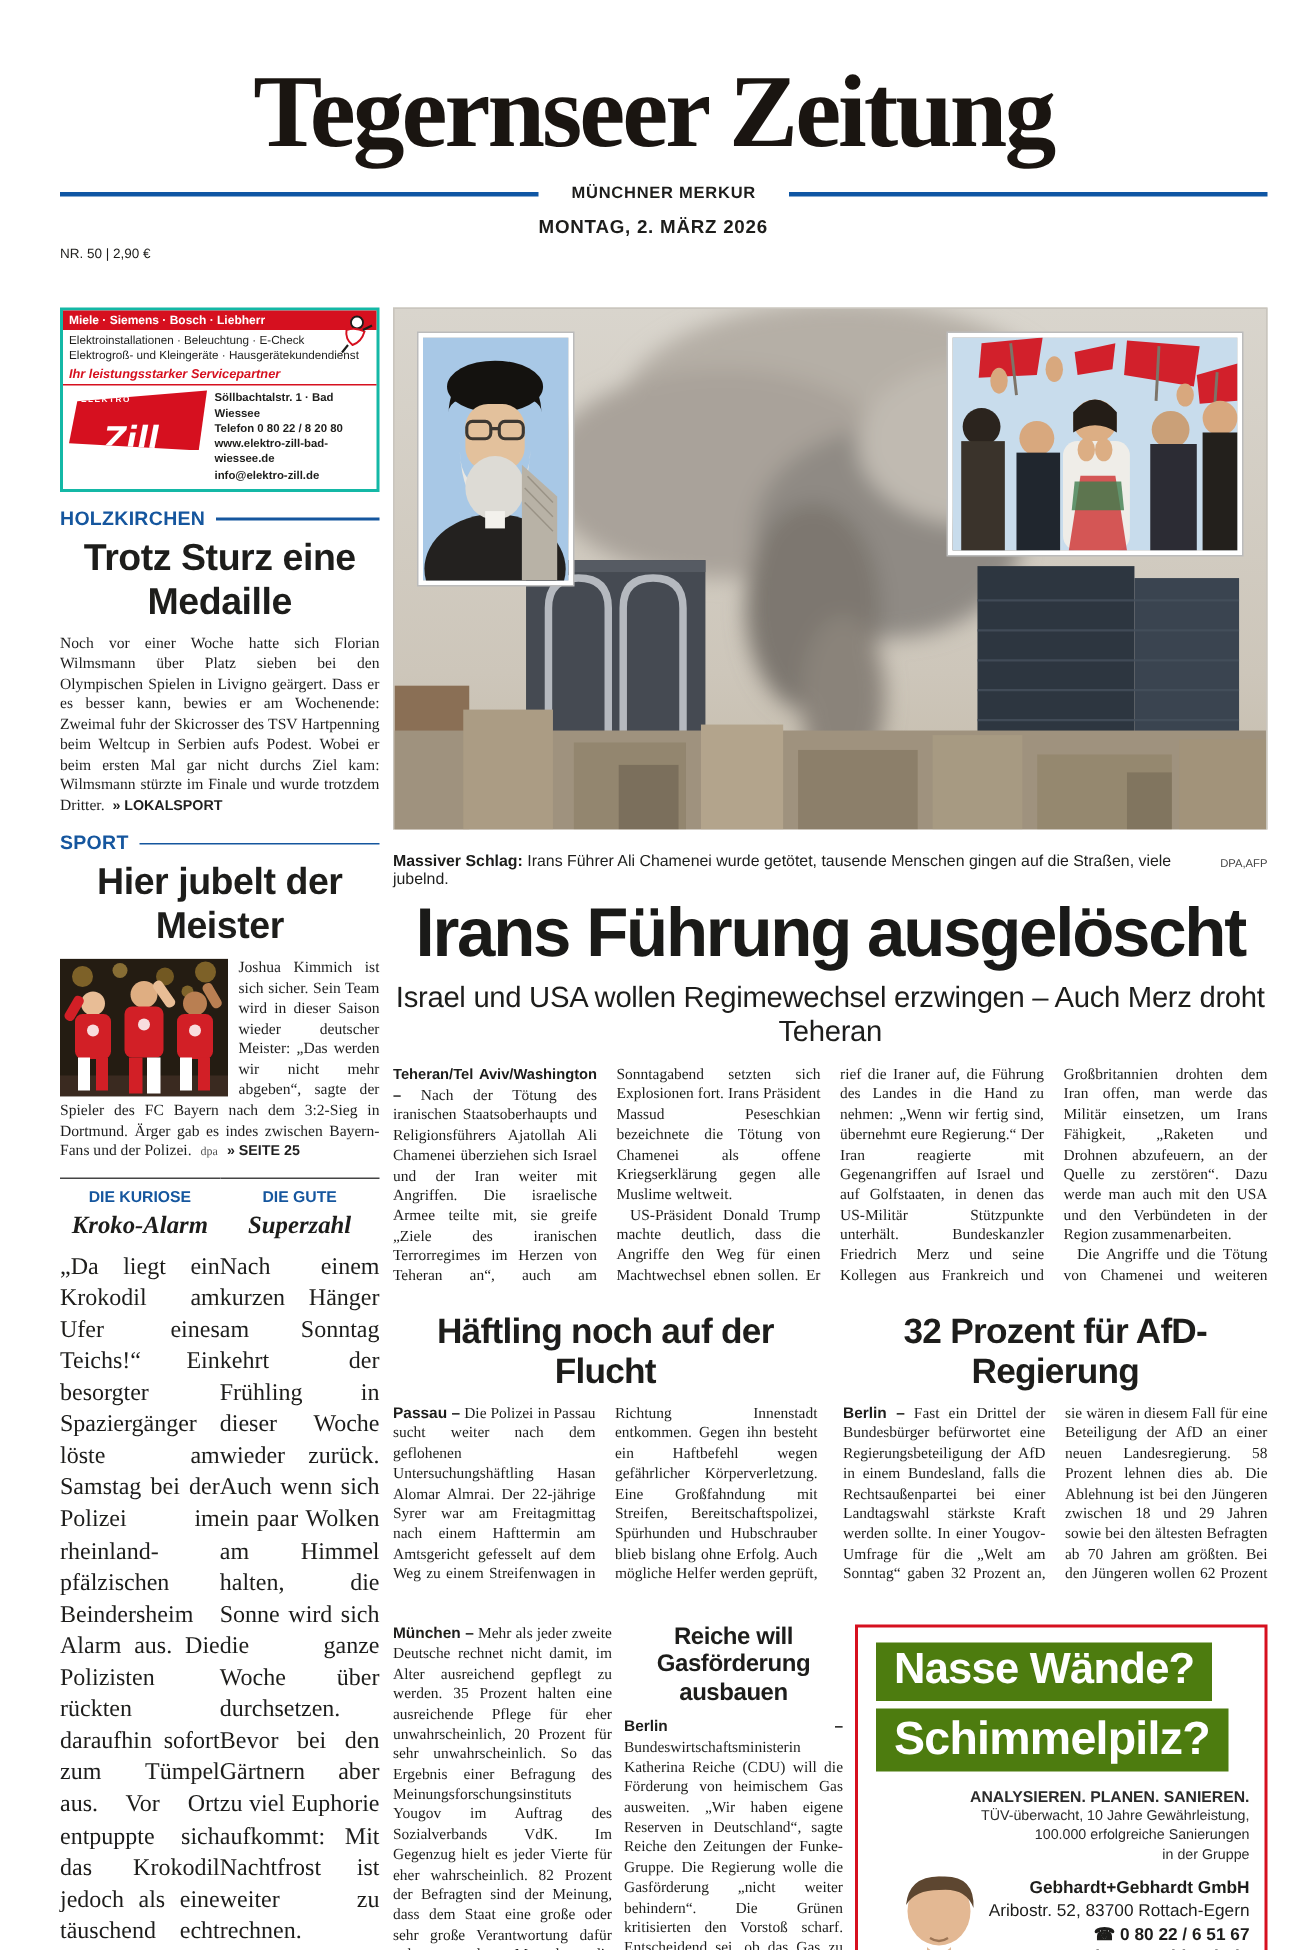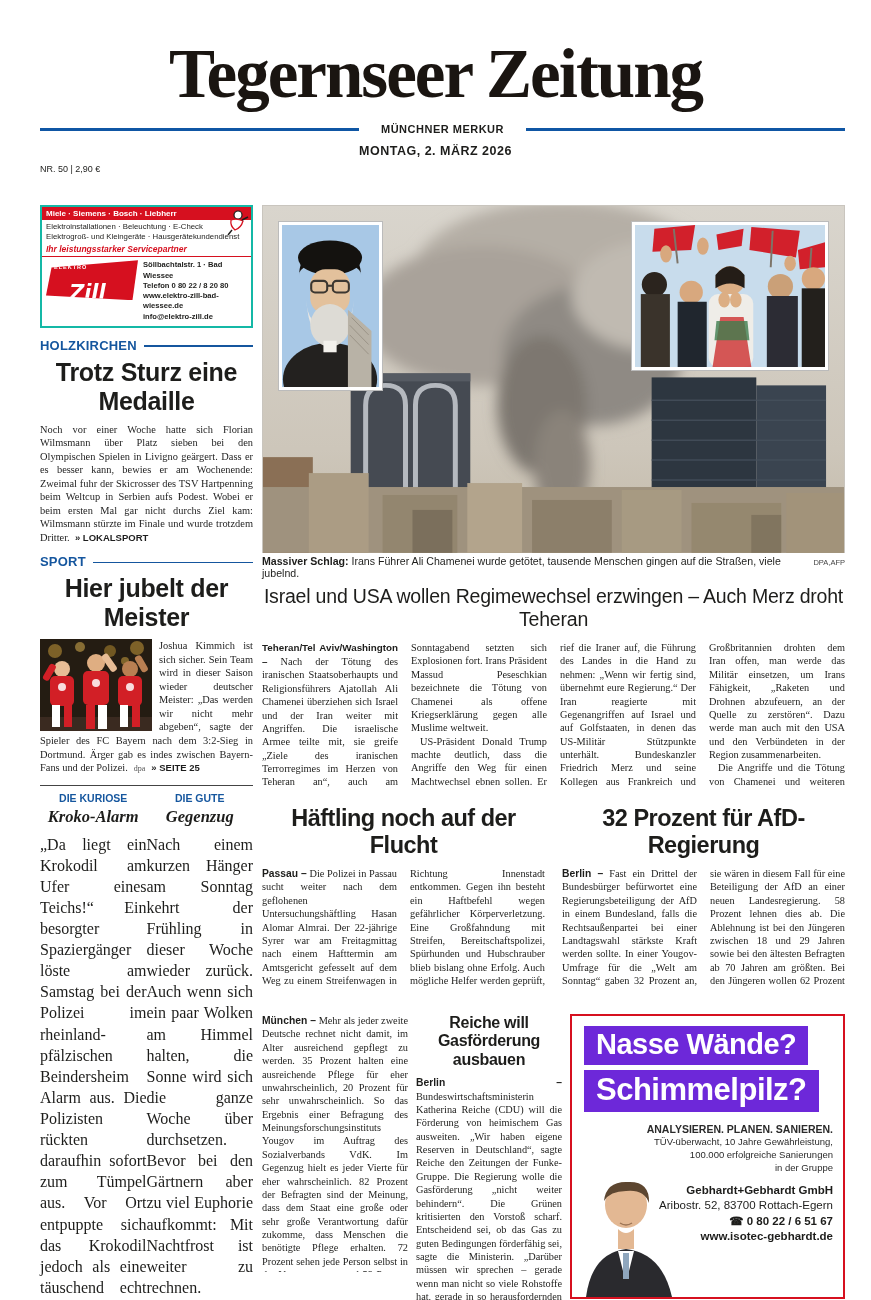--- a/index.html
+++ b/index.html
@@ -69,21 +69,21 @@
   .lotto-note { font-family:"Liberation Serif", serif; font-size:10.4px; margin-top:10px; padding-left:14px; }
 
   
   .main { position:absolute; left:262px; top:205px; width:583px; }
   .mainphoto { position:relative; width:583px; height:348px; border:1px solid #c9c5be; background:#cfc9c0; }
   .mainphoto svg.bg { position:absolute; inset:0; }
   .inset { position:absolute; border:3px solid #fff; box-shadow:0 0 0 1px #bbb; }
   .inset-portrait { left:16px; top:16px; width:103px; height:168px; }
   .inset-crowd { right:16px; top:16px; width:196px; height:148px; }
 
-  .caption { display:flex; font-size:10.6px; margin:2px 0 2px; }
+  .caption { display:flex; font-size:10.6px; margin:15px 0 2px; }
   .caption .cap-text { flex:1; }
   .caption .cap-credit { font-size:7.5px; color:#444; padding-left:10px; white-space:nowrap; margin-top:3px; }
 
   .mainhead { text-align:center; font-weight:bold; font-size:46px; letter-spacing:-1.5px; margin-top:2px; color:#1a1a18; }
   .subhead { text-align:center; font-size:19.5px; margin:6px 0 10px; letter-spacing:-.2px; }
 
   .article4 { column-count:4; column-gap:13px; font-family:"Liberation Serif", serif;
               font-size:10.3px; line-height:1.3; height:152px; overflow:hidden; }
   .article4 p, .colbody p { margin:0; }
   .ind { text-indent:9px; }
@@ -95,21 +95,21 @@
   .colbody { column-count:2; column-gap:13px; font-family:"Liberation Serif", serif;
              font-size:10.3px; line-height:1.3; height:133px; overflow:hidden; }
 
   .botrow { display:flex; gap:8px; margin-top:14px; }
   .ncol { width:146px; }
   .ncol h3 { font-weight:bold; font-size:16px; line-height:1.15; text-align:center; margin-bottom:7px; letter-spacing:-.3px; }
   .ncol .nbody { font-family:"Liberation Serif", serif; font-size:10.3px; line-height:1.3; height:258px; overflow:hidden; }
 
   
   .isotec { position:relative; width:275px; height:285px; border:2.5px solid #d6101f; background:#fff; overflow:hidden; }
-  .iso-banner { display:table; background:#6d28d9; color:#fff; font-weight:bold; padding:2px 12px 4px; margin:10px 0 0 12px; letter-spacing:-.5px; }
+  .iso-banner { display:table; background:#4d7c0f; color:#fff; font-weight:bold; padding:2px 12px 4px; margin:10px 0 0 12px; letter-spacing:-.5px; }
   .iso-b1 { font-size:29px; }
   .iso-b2 { font-size:31px; margin-top:5px; }
   .iso-info { text-align:right; padding:10px 10px 0; font-size:9.5px; line-height:1.35; color:#2b2b2b; }
   .iso-tag { font-weight:bold; font-size:10.5px; }
   .iso-company { text-align:right; padding:8px 10px 0; font-size:11.5px; line-height:1.35; }
   .iso-company .co { font-weight:bold; }
   .iso-company .ph, .iso-company .web { font-weight:bold; }
   .iso-man { position:absolute; left:6px; bottom:0; }
 </style>
 </head>
@@ -250,21 +250,21 @@
     </section>
 
     <div class="minirow">
       <div class="minicol">
         <div class="minilabel">DIE KURIOSE</div>
         <div class="minihead">Kroko-Alarm</div>
         <p class="minibody just">„Da liegt ein Krokodil am Ufer eines Teichs!“ Ein besorgter Spaziergänger löste am Samstag bei der Polizei im rheinland-pfälzischen Beindersheim Alarm aus. Die Polizisten rückten daraufhin sofort zum Tümpel aus. Vor Ort entpuppte sich das Krokodil jedoch als eine täuschend echt aussehende Plastikfigur.</p>
       </div>
       <div class="minicol">
         <div class="minilabel">DIE GUTE</div>
-        <div class="minihead">Gegenzug</div>
+        <div class="minihead">Superzahl</div>
         <p class="minibody just">Nach einem kurzen Hänger am Sonntag kehrt der Frühling in dieser Woche wieder zurück. Auch wenn sich ein paar Wolken am Himmel halten, die Sonne wird sich die ganze Woche über durchsetzen. Bevor bei den Gärtnern aber zu viel Euphorie aufkommt: Mit Nachtfrost ist weiter zu rechnen.</p>
       </div>
     </div>
 
     <section class="sb-sec">
       <div class="sechead">
         <span class="seclabel">WETTER</span>
         <span class="secline"></span>
       </div>
       <div class="wxrow">
@@ -440,20 +440,21 @@
             <rect x="172" y="66" width="24" height="82" fill="#23201c"></rect>
         </g>
       </svg>
     </div>
 
     <div class="caption">
       <div class="cap-text"><b>Massiver Schlag:</b><span> Irans Führer Ali Chamenei wurde getötet, tausende Menschen gingen auf die Straßen, viele jubelnd.</span></div>
       <div class="cap-credit">DPA,AFP</div>
     </div>
 
+    <h1 class="mainhead">Irans Führung ausgelöscht</h1>
     <div class="subhead">Israel und USA wollen Regimewechsel erzwingen – Auch Merz droht Teheran</div>
 
     <div class="article4 just">
       <p><b class="dl">Teheran/Tel Aviv/Washington –</b> <span>Nach der Tötung des iranischen Staatsoberhaupts und Religionsführers Ajatollah Ali Chamenei überziehen sich Israel und der Iran weiter mit Angriffen. Die israelische Armee teilte mit, sie greife „Ziele des iranischen Terrorregimes im Herzen von Teheran an“, auch am Sonntagabend setzten sich Explosionen fort. Irans Präsident Massud Peseschkian bezeichnete die Tötung von Chamenei als offene Kriegserklärung gegen alle Muslime weltweit.</span></p>
       <p class="ind">US-Präsident Donald Trump machte deutlich, dass die Angriffe den Weg für einen Machtwechsel ebnen sollen. Er rief die Iraner auf, die Führung des Landes in die Hand zu nehmen: „Wenn wir fertig sind, übernehmt eure Regierung.“ Der Iran reagierte mit Gegenangriffen auf Israel und auf Golfstaaten, in denen das US-Militär Stützpunkte unterhält. Bundeskanzler Friedrich Merz und seine Kollegen aus Frankreich und Großbritannien drohten dem Iran offen, man werde das Militär einsetzen, um Irans Fähigkeit, „Raketen und Drohnen abzufeuern, an der Quelle zu zerstören“. Dazu werde man auch mit den USA und den Verbündeten in der Region zusammenarbeiten.</p>
       <p class="ind">Die Angriffe und die Tötung von Chamenei und weiteren Vertretern des Regimes lösten im Iran Panik und Trauer, aber auch Jubel und Hoffnung aus. In München und Berlin demonstrierten Tausende gegen das Regime in Teheran. Die Eskalation wirkt sich erheblich auf den internationalen Luftverkehr aus. Zahlreiche Lufträume wurden aus Sicherheitsgründen geschlossen, über 30 000 Reisende saßen fest oder mussten umgeleitet werden.</p>
 
     </div>
 
     <div class="midrow">

